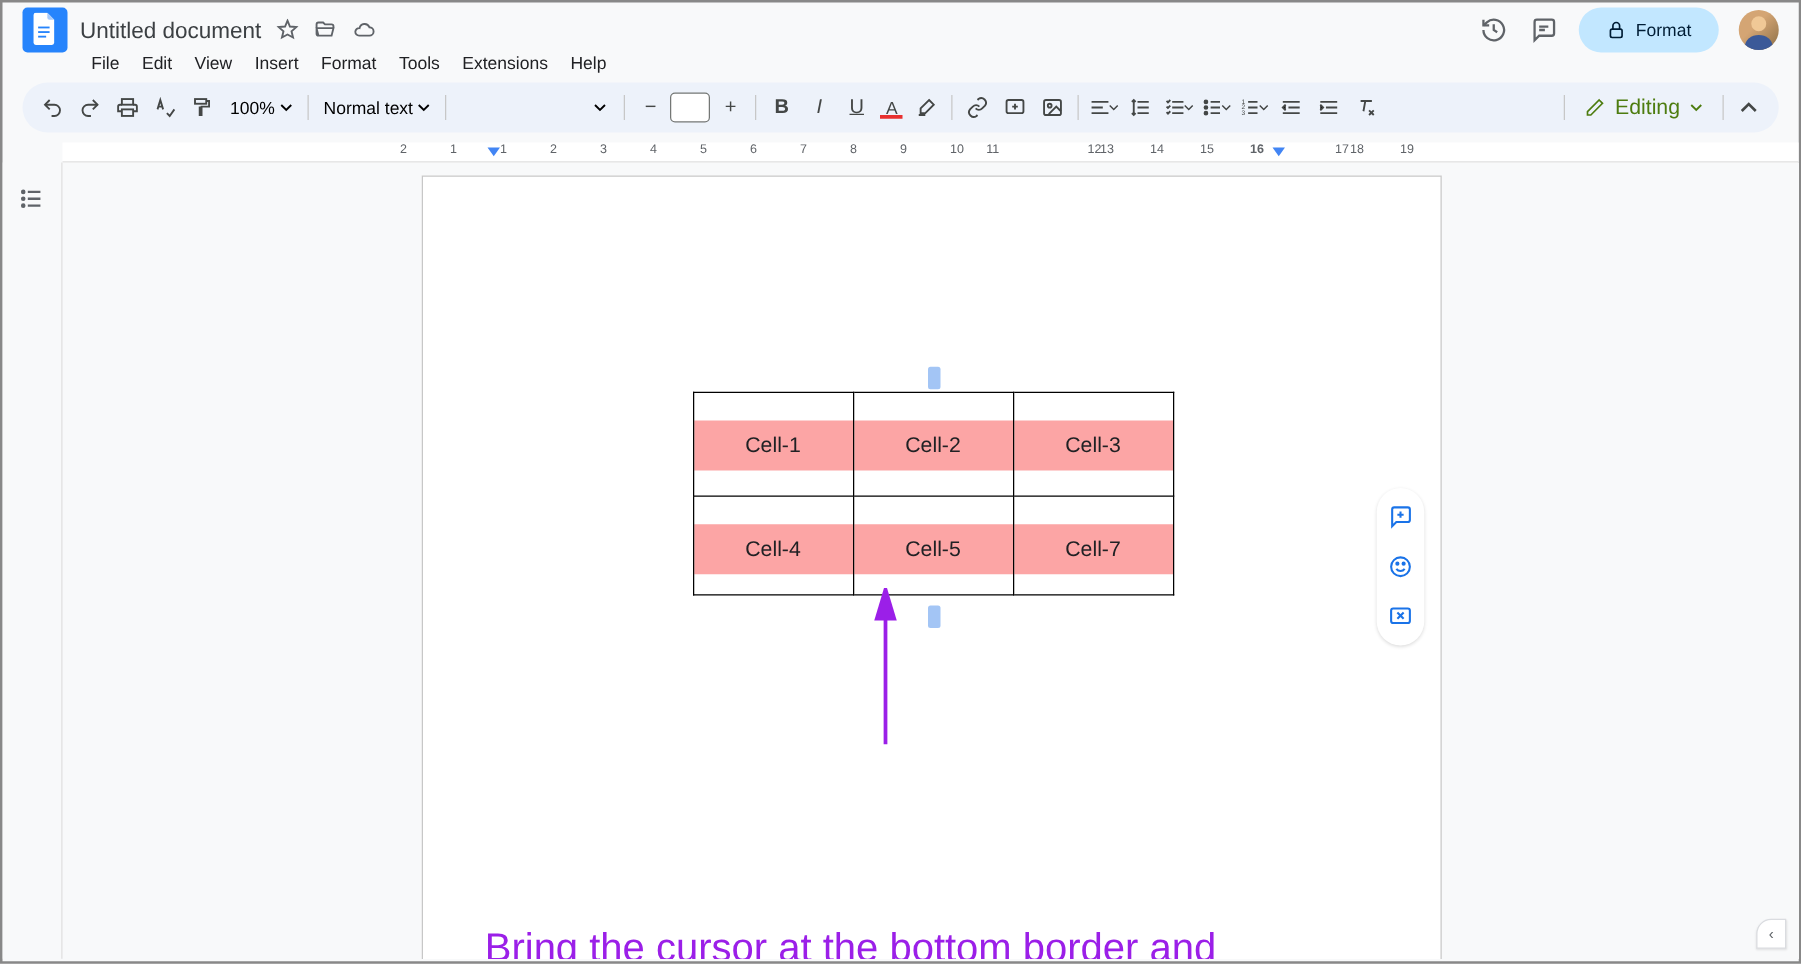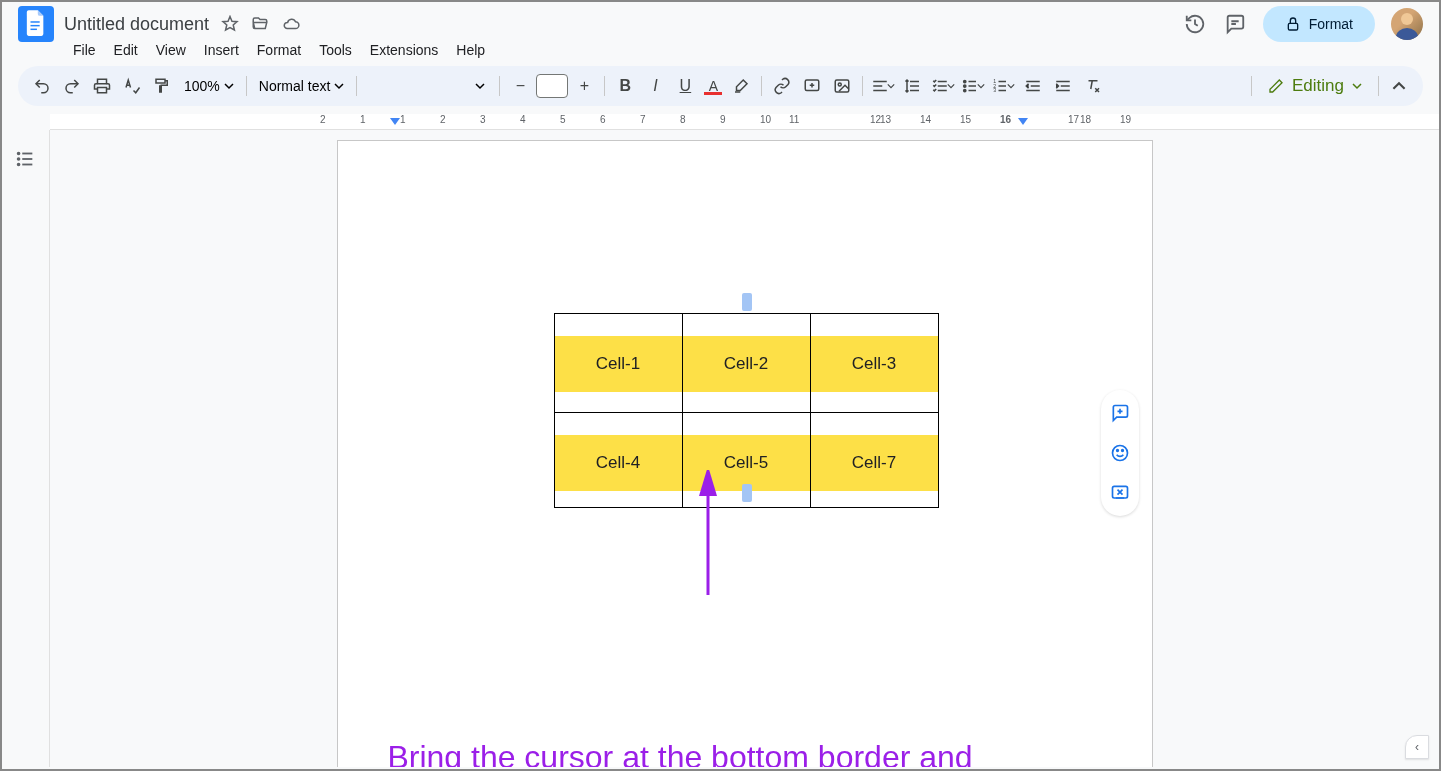--- a/index.html
+++ b/index.html
@@ -43,21 +43,21 @@
 .content-wrapper { display: flex; height: calc(100% - 130px); }
 .left-margin { width: 48px; background: #f8f9fa; border-right: 1px solid #e0e0e0; position: relative; }
 .outline-btn { position: absolute; top: 18px; left: 12px; color: #5f6368; cursor: pointer; }
 .doc-area { flex: 1; background: #f8f9fa; overflow: auto; position: relative; display: flex; justify-content: center; }
 .page { width: 816px; background: #fff; border: 1px solid #c7c7c7; margin-top: 10px; min-height: 1056px; position: relative; }
 
 
 .doc-table { position: absolute; top: 172px; left: 216px; border-collapse: collapse; }
 .doc-table td { border: 1px solid #000; width: 128px; padding: 0; }
 .cell-pad-top { height: 22px; }
-.cell-band { background: #fde047; height: 56px; display: flex; align-items: center; justify-content: center; font-size: 17px; color: #202124; font-family: Arial; }
+.cell-band { background: #fca5a5; height: 40px; display: flex; align-items: center; justify-content: center; font-size: 17px; color: #202124; font-family: Arial; }
 .cell-pad-bot { height: 20px; }
 .r2 .cell-pad-bot { height: 16px; }
 .table-handle { position: absolute; width: 10px; height: 18px; background: #a3c5f5; border-radius: 2px; }
 
 
 .side-bubble { position: absolute; right: 300px; top: 260px; background: #fff; border-radius: 24px; padding: 10px 6px; box-shadow: 0 1px 3px rgba(0,0,0,0.15); display: flex; flex-direction: column; gap: 14px; }
 .side-bubble .sb-icon { width: 26px; height: 26px; color: #1a73e8; display: flex; align-items: center; justify-content: center; cursor: pointer; }
 
 
 .annotation-arrow { position: absolute; top: 340px; left: 638px; pointer-events: none; }

